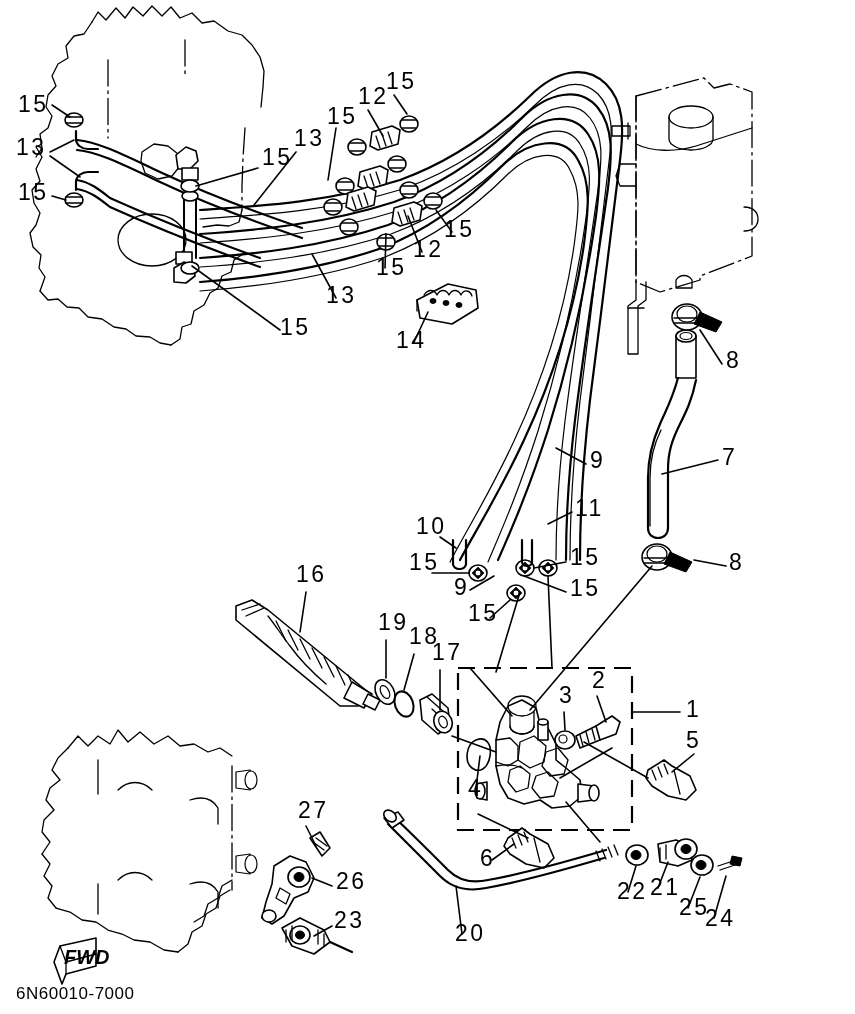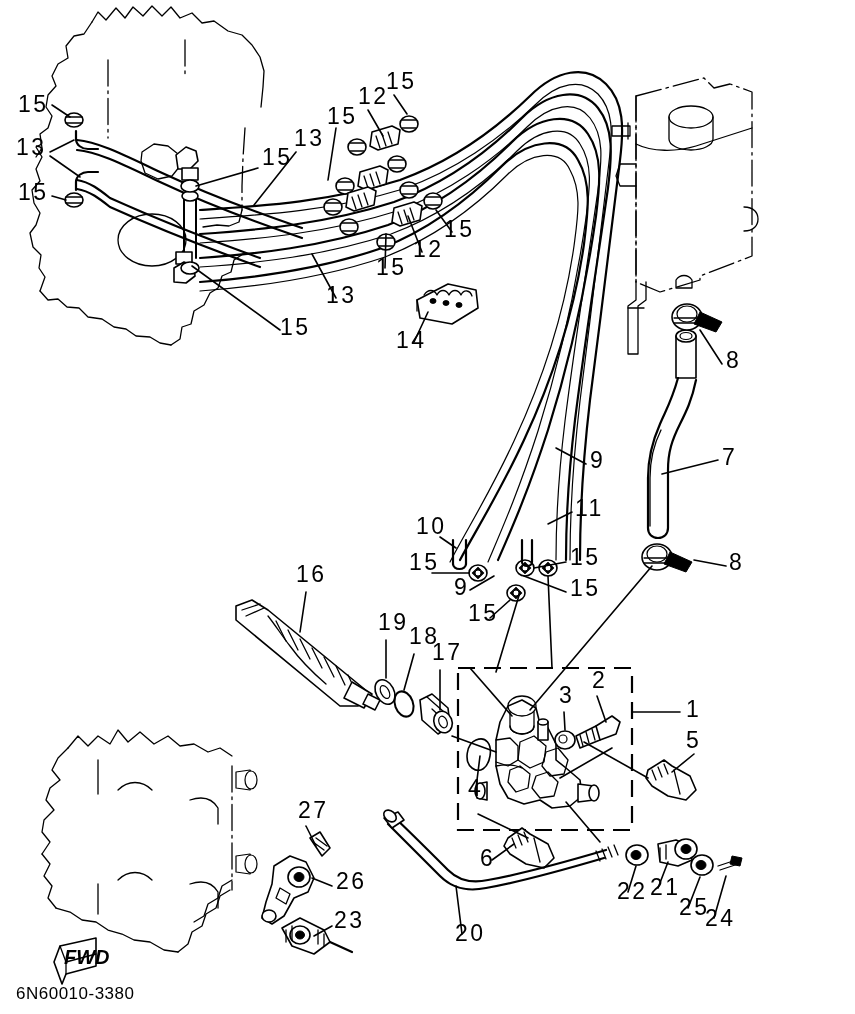--- a/index.html
+++ b/index.html
@@ -522,15 +522,15 @@
     <text class="callout-text" x="334" y="928">23</text>
     <text class="callout-text" x="455" y="941">20</text>
     <text class="callout-text" x="617" y="899">22</text>
     <text class="callout-text" x="650" y="895">21</text>
     <text class="callout-text" x="679" y="915">25</text>
     <text class="callout-text" x="705" y="926">24</text>
   </g>
 
 </svg>
 
-<div id="part-number">6N60010-3380</div>
+<div id="part-number">6N60010-7000</div>
 
 </div>
 
 </body></html>

